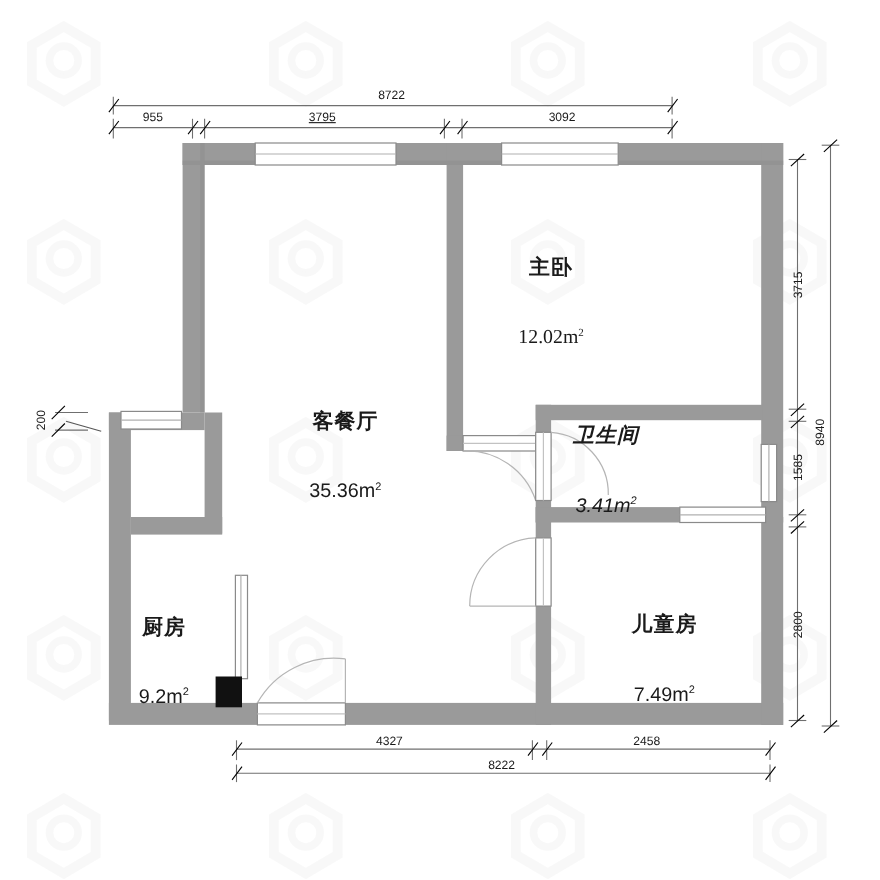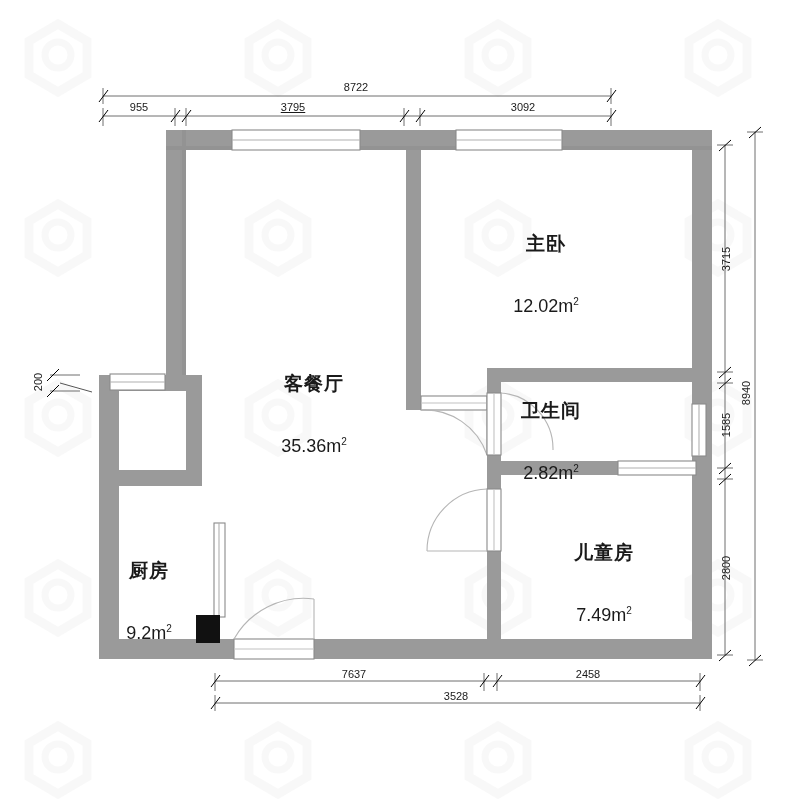--- a/index.html
+++ b/index.html
@@ -256,49 +256,49 @@
       <line x1="47" y1="397" x2="59" y2="385" stroke="#000"></line>
       <line x1="60" y1="383" x2="92" y2="392" stroke="#555"></line>
     </g>
   </svg>
 
   <div class="room-label" style="left:314px; top:372px;">
     <div class="room-name">客餐厅</div>
     <div class="room-area"><span>35.36</span><span>m</span><sup>2</sup></div>
   </div>
 
-  <div class="room-label" style="left:546px; top:232px;">
+  <div class="room-label" style="left:501px; top:232px;font-family:Liberation Serif, serif;">
     <div class="room-name">主卧</div>
     <div class="room-area"><span>12.02</span><span>m</span><sup>2</sup></div>
   </div>
 
-  <div class="room-label" style="left:551px; top:399px;">
+  <div class="room-label" style="left:551px; top:385px;font-style:italic;">
     <div class="room-name">卫生间</div>
-    <div class="room-area"><span>2.82</span><span>m</span><sup>2</sup></div>
+    <div class="room-area"><span>3.41</span><span>m</span><sup>2</sup></div>
   </div>
 
   <div class="room-label" style="left:149px; top:559px;">
     <div class="room-name">厨房</div>
     <div class="room-area"><span>9.2</span><span>m</span><sup>2</sup></div>
   </div>
 
-  <div class="room-label" style="left:604px; top:541px;text-align:center;">
+  <div class="room-label" style="left:604px; top:557px;text-align:center;">
     <div class="room-name">儿童房</div>
     <div class="room-area"><span>7.49</span><span>m</span><sup>2</sup></div>
   </div>
 
   <div class="dim-text" style="left:356px; top:87px;">8722</div>
   <div class="dim-text" style="left:139px; top:107px;">955</div>
   <div class="dim-text" style="left:293px; top:107px;text-decoration:underline;">3795</div>
-  <div class="dim-text" style="left:511px; top:107px;margin-left:12px;">3092</div>
+  <div class="dim-text" style="left:511px; top:107px;">3092</div>
 
   <div class="dim-text vert" style="left:746px; top:393px;">8940</div>
   <div class="dim-text vert" style="left:726px; top:259px;">3715</div>
   <div class="dim-text vert" style="left:726px; top:425px;">1585</div>
   <div class="dim-text vert" style="left:726px; top:568px;">2800</div>
 
-  <div class="dim-text" style="left:354px; top:674px;">7637</div>
+  <div class="dim-text" style="left:354px; top:674px;">4327</div>
   <div class="dim-text" style="left:588px; top:674px;">2458</div>
-  <div class="dim-text" style="left:456px; top:696px;">3528</div>
+  <div class="dim-text" style="left:456px; top:696px;">8222</div>
 
   <div class="dim-text vert" style="left:38px; top:382px;">200</div>
 
 </div>
 
 </body></html>

